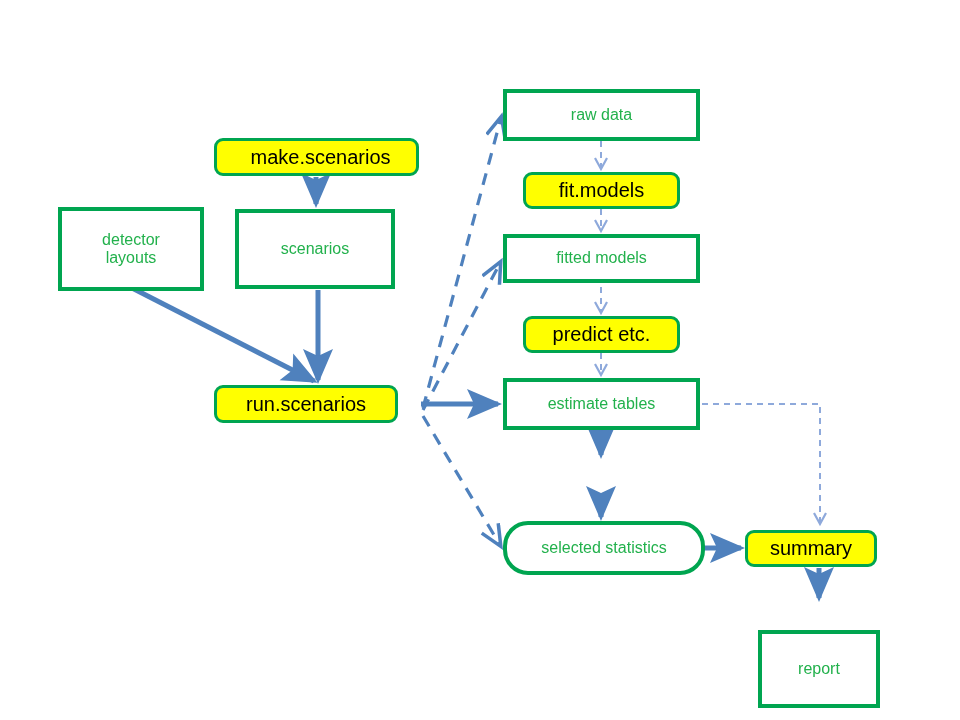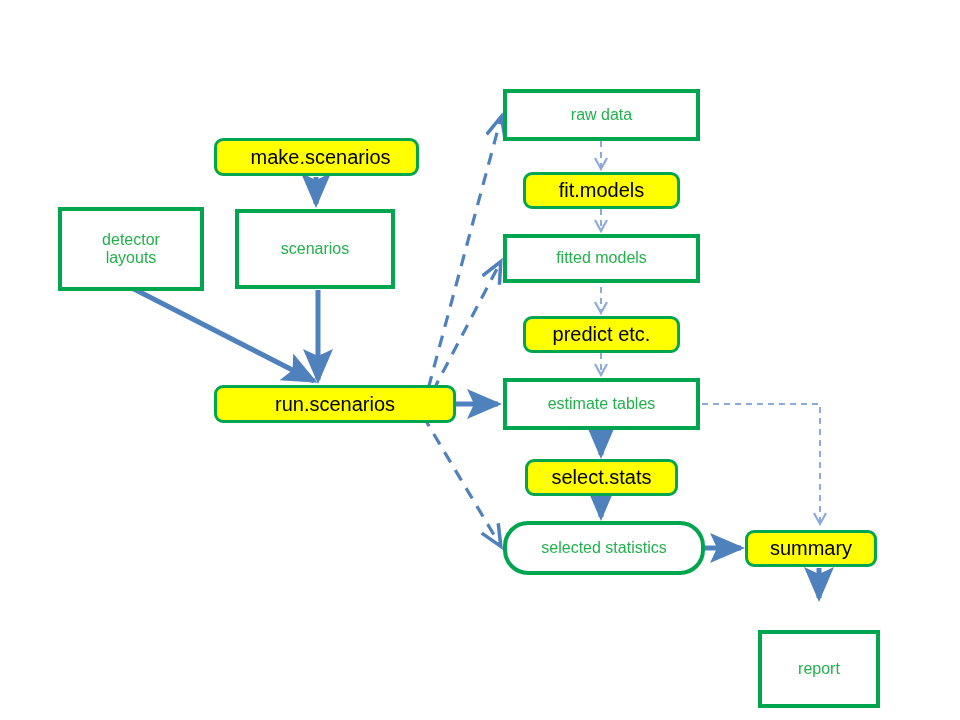--- a/index.html
+++ b/index.html
@@ -111,21 +111,21 @@
 
   <div class="node data-node" style="left:58px; top:207px; width:146px; height:84px;">
     <span class="node-label">detector
 layouts</span>
   </div>
 
   <div class="node data-node" style="left:235px; top:209px; width:160px; height:80px;">
     <span class="node-label">scenarios</span>
   </div>
 
-  <div class="node fn-node" style="left:214px; top:385px; width:242px; height:38px;">
+  <div class="node fn-node" style="left:214px; top:385px; width:184px; height:38px;">
     <span class="node-label">run.scenarios</span>
   </div>
 
   <div class="node data-node" style="left:503px; top:89px; width:197px; height:52px;">
     <span class="node-label">raw data</span>
   </div>
 
   <div class="node fn-node" style="left:523px; top:172px; width:157px; height:37px;">
     <span class="node-label">fit.models</span>
   </div>
@@ -135,23 +135,20 @@
   </div>
 
   <div class="node fn-node" style="left:523px; top:316px; width:157px; height:37px;">
     <span class="node-label">predict etc.</span>
   </div>
 
   <div class="node data-node" style="left:503px; top:378px; width:197px; height:52px;">
     <span class="node-label">estimate tables</span>
   </div>
 
-  <div class="node fn-node" style="left:525px; top:459px; width:153px; height:37px;">
-    <span class="node-label">select.stats</span>
-  </div>
 
   <div class="node data-node" style="left:503px; top:521px; width:202px; height:54px;border-radius:25px;">
     <span class="node-label">selected statistics</span>
   </div>
 
   <div class="node fn-node" style="left:745px; top:530px; width:132px; height:37px;text-align:right;">
     <span class="node-label">summary</span>
   </div>
 
   <div class="node data-node" style="left:758px; top:602px; width:122px; height:78px;margin-top:28px;">

